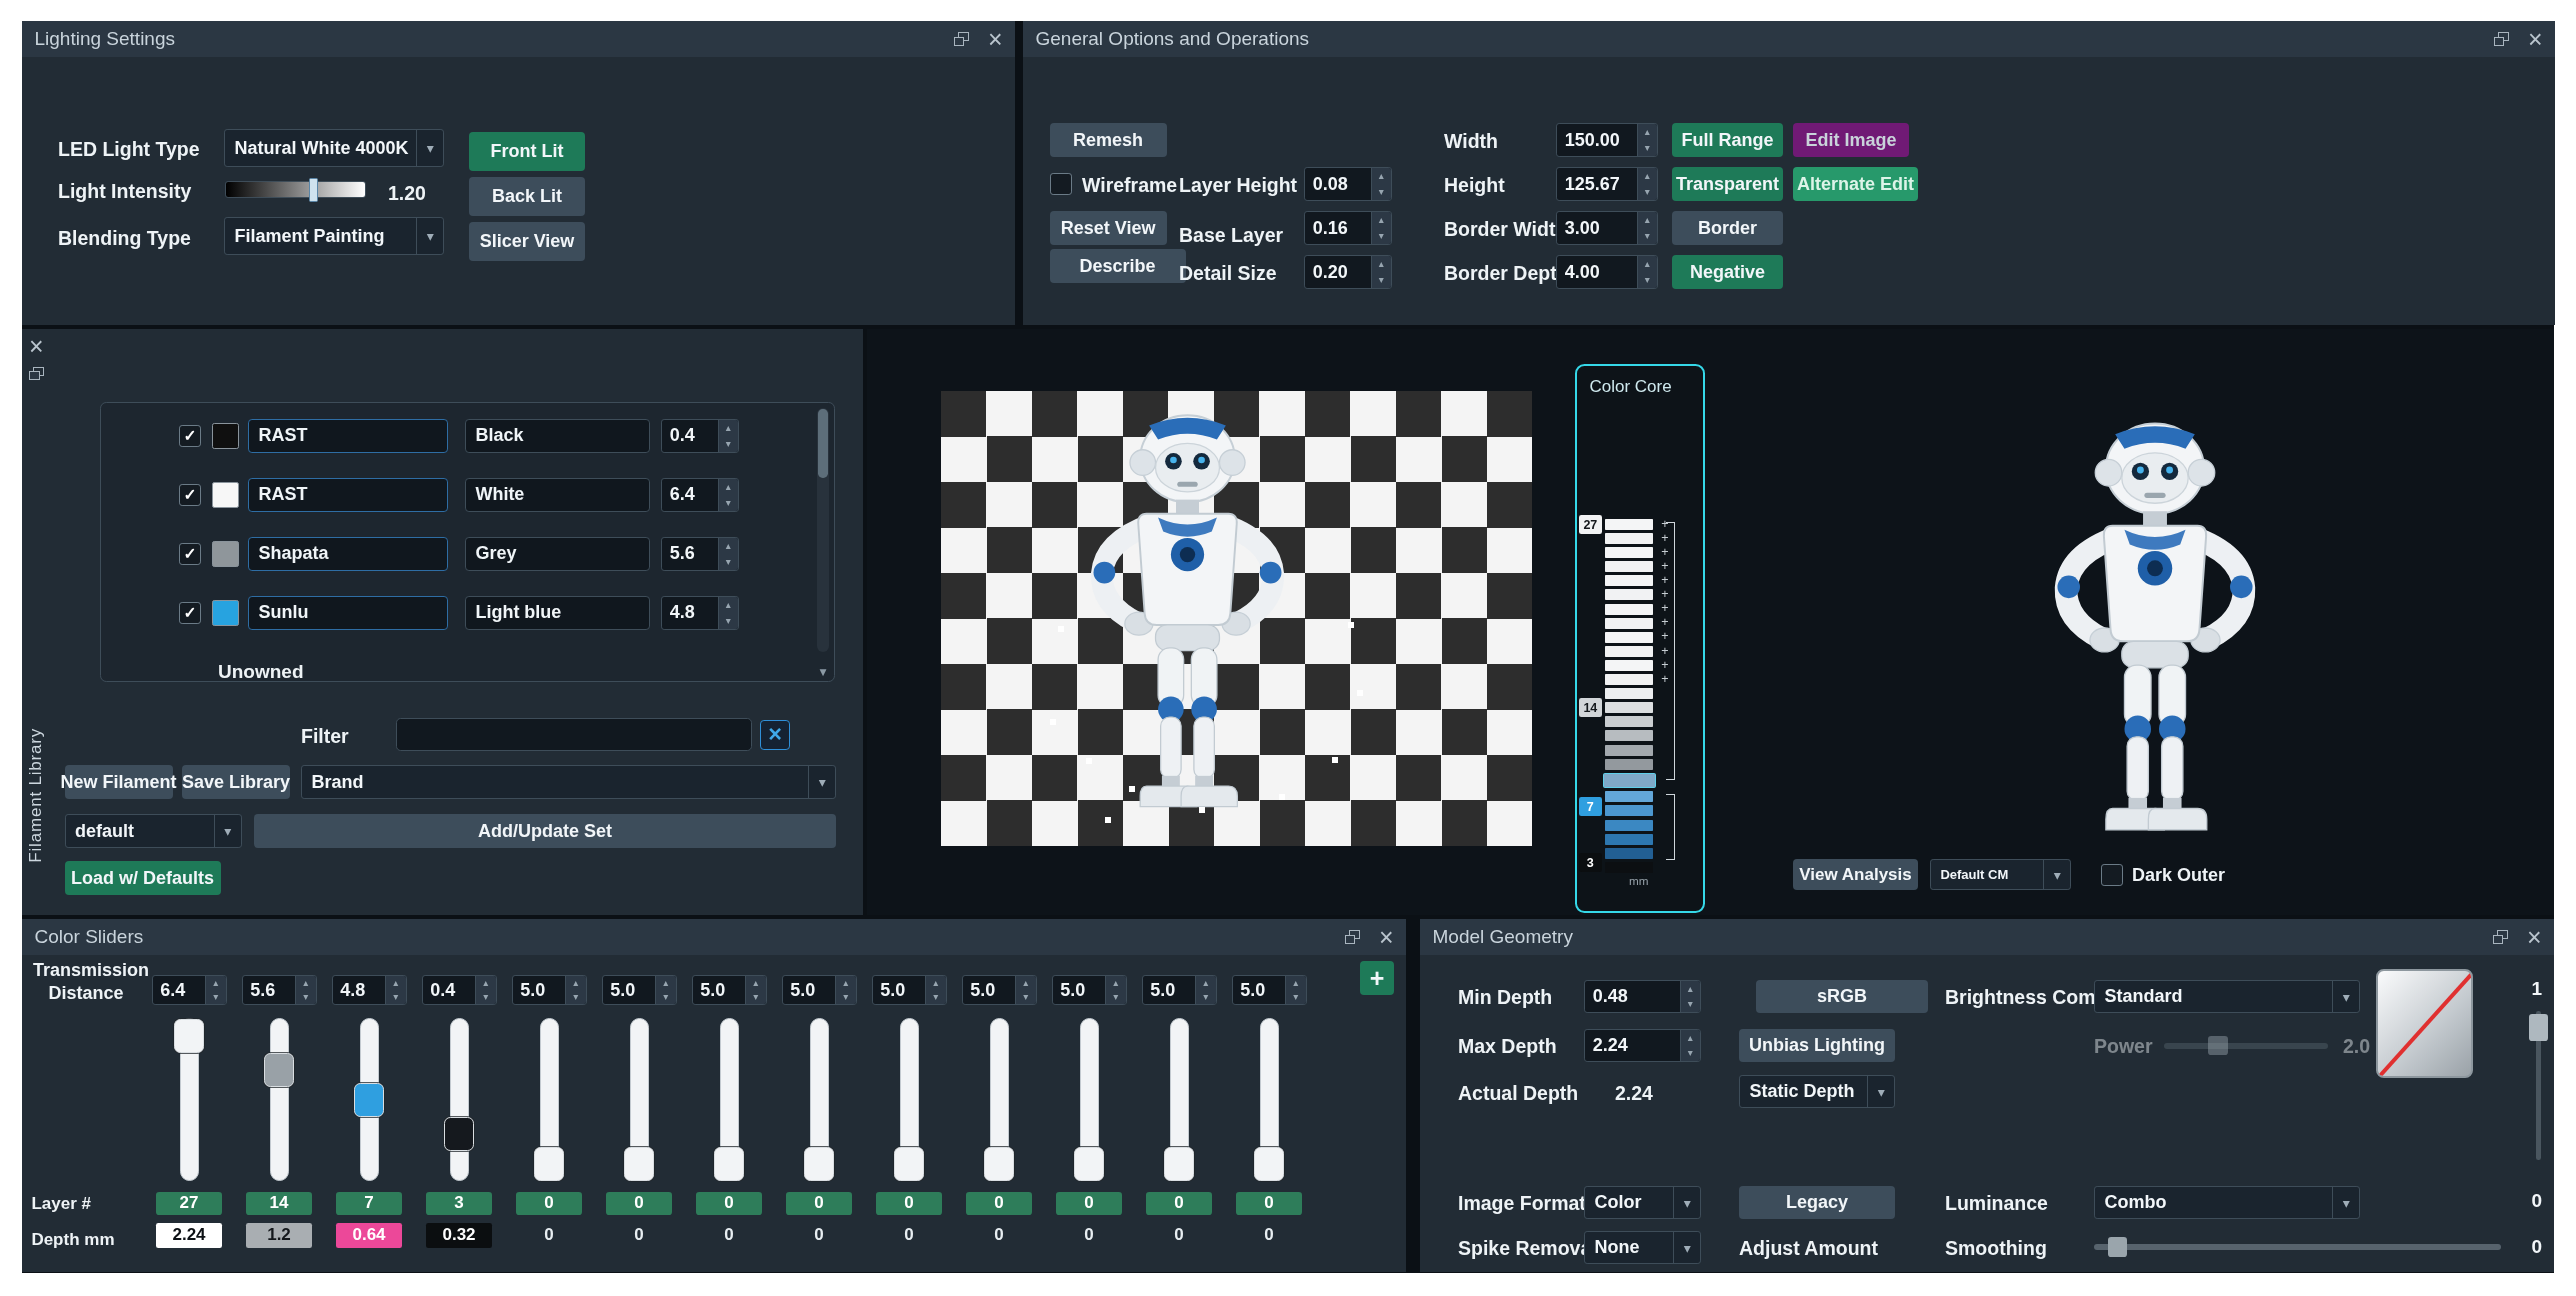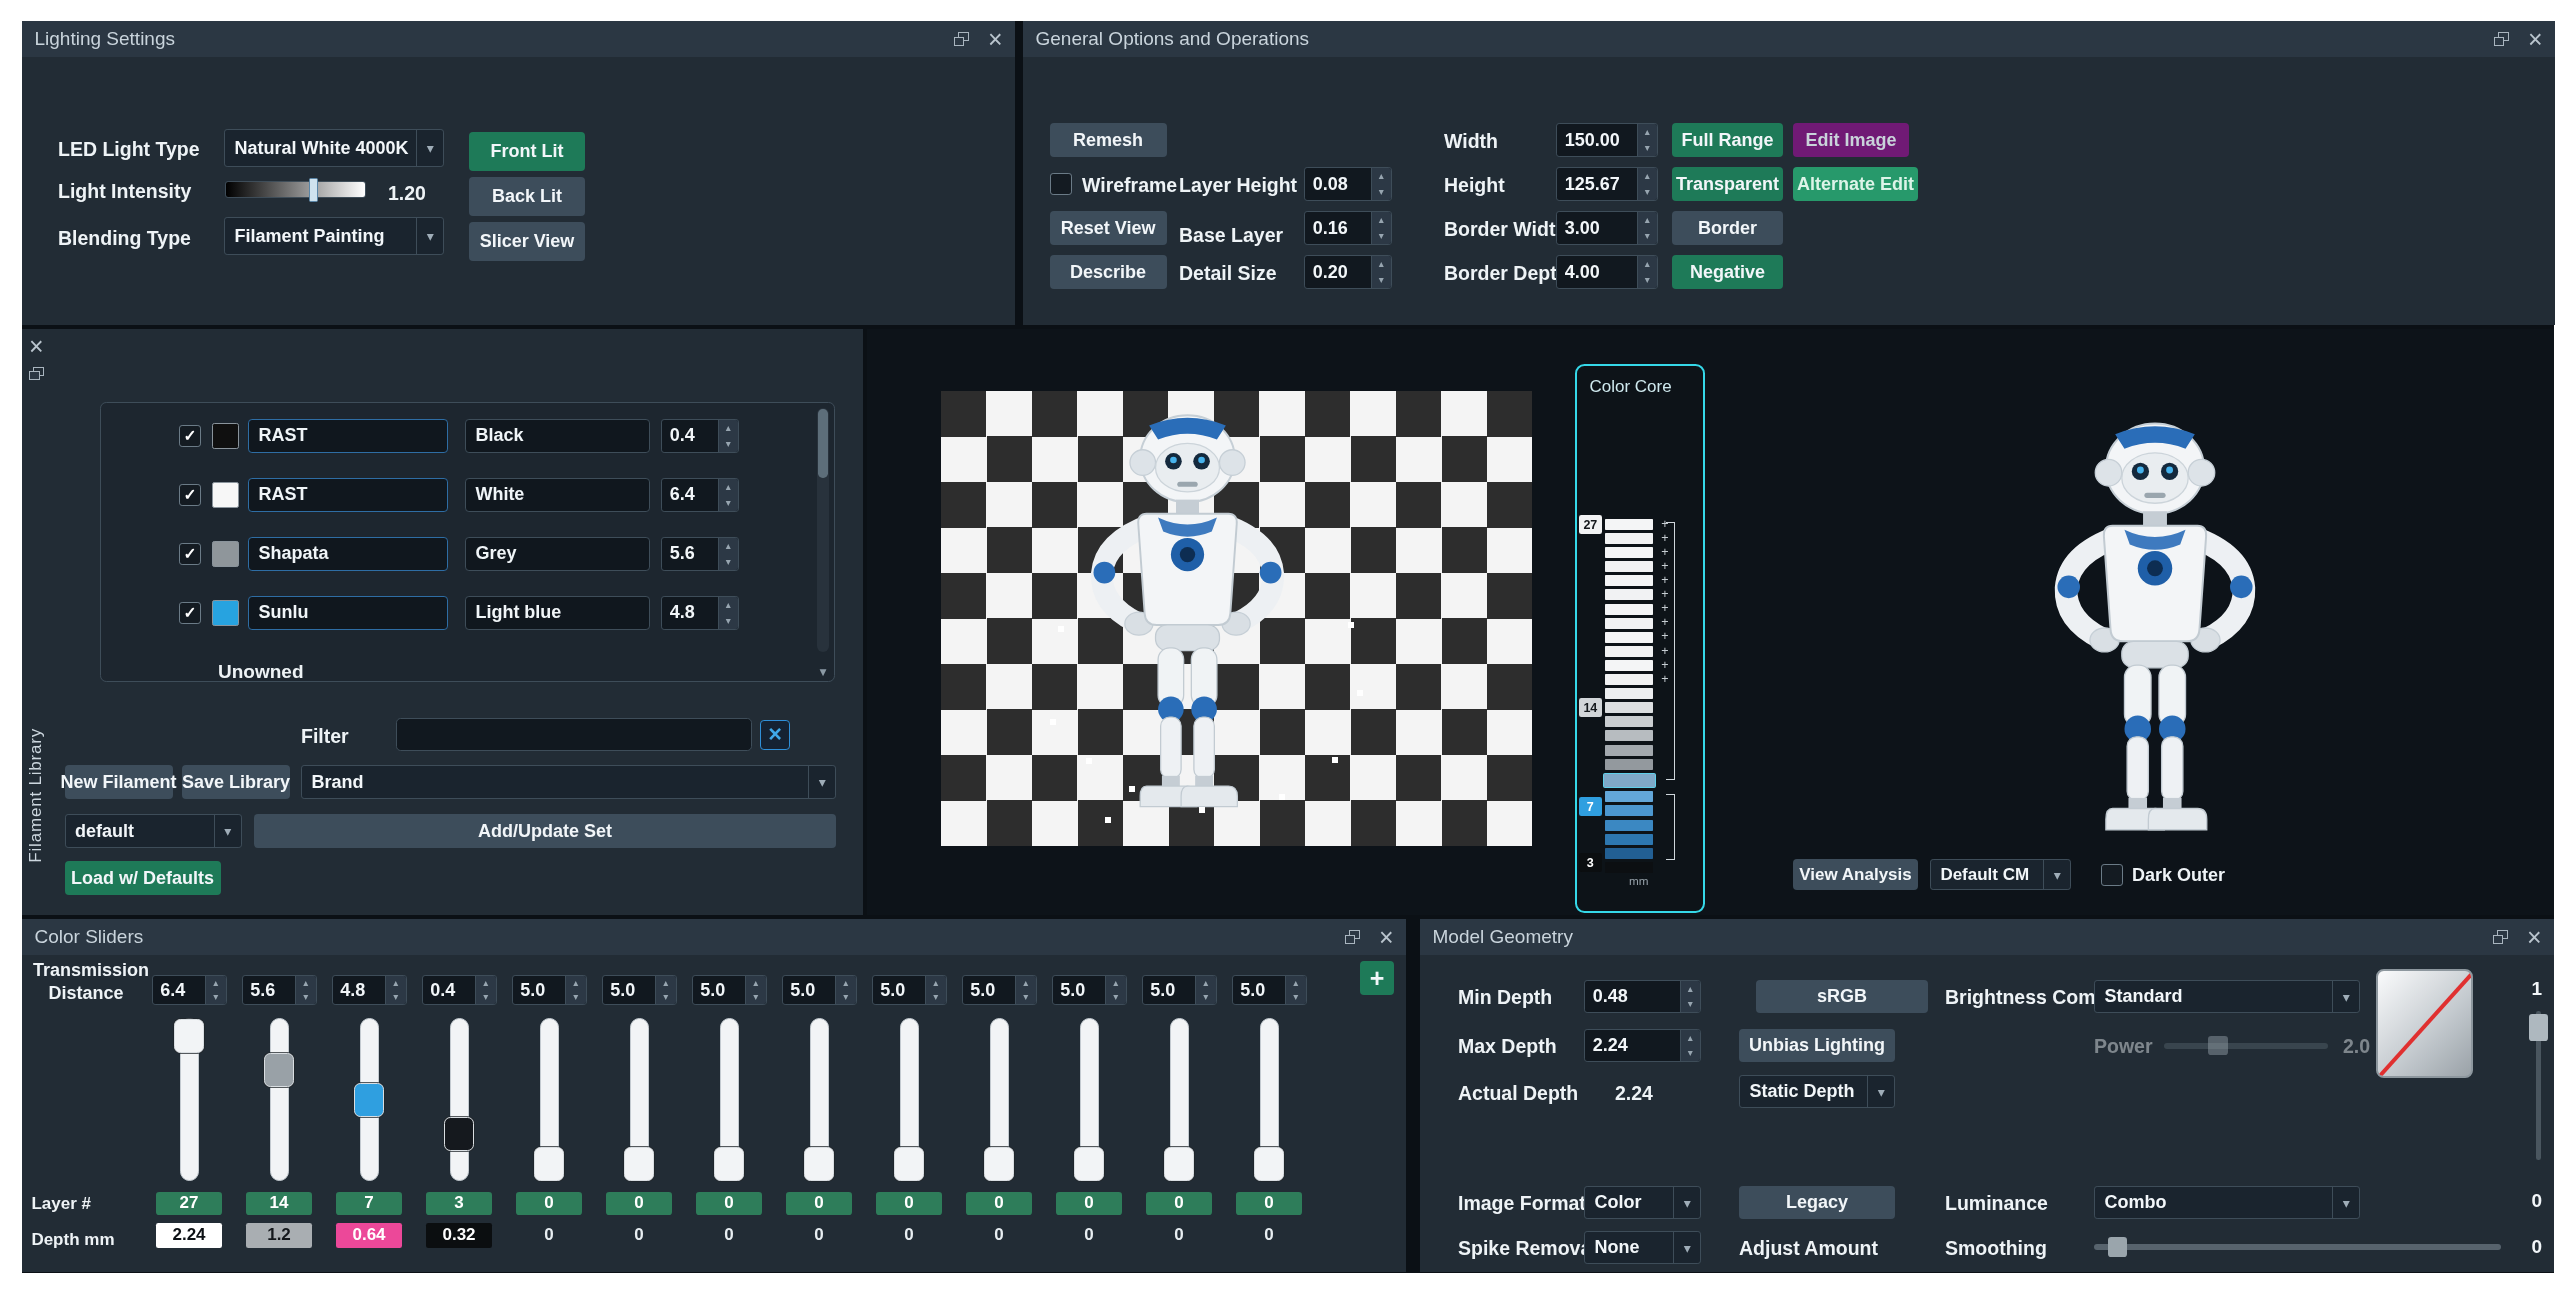--- a/index.html
+++ b/index.html
@@ -155,21 +155,21 @@
       <span class="tb-icons">
         <span class="float-icon"></span>
         <span class="close-x">×</span>
       </span>
     </div>
 
     <div class="btn" style="left:26.6px;top:102px;width:117px;height:34px">Remesh</div>
     <span class="checkbox" style="left:26.6px;top:152px"></span>
     <span class="label" style="left:59px;top:153px">Wireframe</span>
     <div class="btn" style="left:26.6px;top:190px;width:117px;height:34px">Reset View</div>
-    <div class="btn" style="left:26.6px;top:234px;width:117px;height:34px">Describe</div>
+    <div class="btn" style="left:26.6px;top:228px;width:136px;height:34px">Describe</div>
 
     <span class="label" style="left:156px;top:153px">Layer Height</span>
     <span class="label" style="left:156px;top:203px">Base Layer</span>
     <span class="label" style="left:156px;top:241px">Detail Size</span>
 
     <div class="spin" style="left:281px;top:146px;width:88px;height:34px">
         <span class="spin-val">0.08</span>
         <span class="spin-arrows">
           <span>▲</span>
           <span>▼</span>
@@ -396,21 +396,21 @@
         <div class="core-tag" style="top:431px;background:#2f9fe0;color:#ffffff">7</div>
         <div class="core-tag" style="top:487px;background:#0b0e10;color:#ffffff">3</div>
       </div>
 
     <svg viewBox="0 0 240 330" style="position:absolute;left:1126px;top:84px;width:324px;height:438px">
         <use href="#nao"></use>
       </svg>
 
     <div class="btn" style="left:926px;top:530px;width:125px;height:31px;font-size:17px">View Analysis</div>
     <div class="dropdown" style="left:1063px;top:530px;width:141px;height:31px">
-      <span class="dd-val" style="font-size:17px">Default CM</span>
+      <span class="dd-val" style="font-size:13px">Default CM</span>
       <span class="dd-arrow">▾</span>
     </div>
     <span class="checkbox" style="left:1234px;top:535px"></span>
     <span class="label" style="left:1265px;top:536px;font-size:18px">Dark Outer</span>
   </div>
 
   <div class="panel" style="left:0;top:898px;width:1384px;height:353px">
     <div class="titlebar">
       <span>Color Sliders</span>
       <span class="tb-icons">

